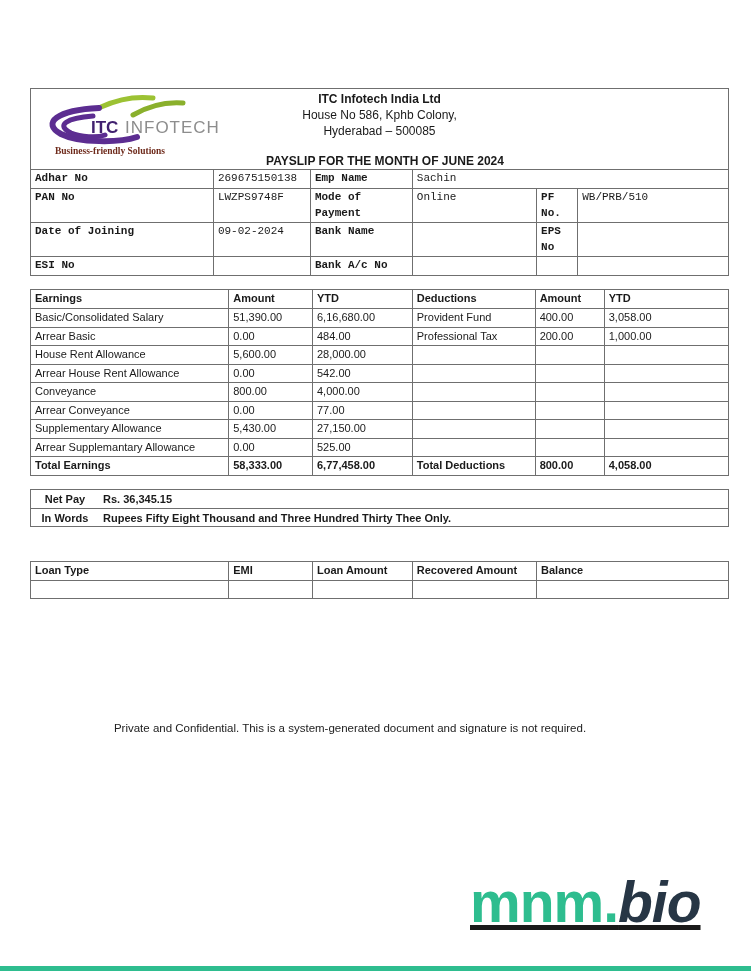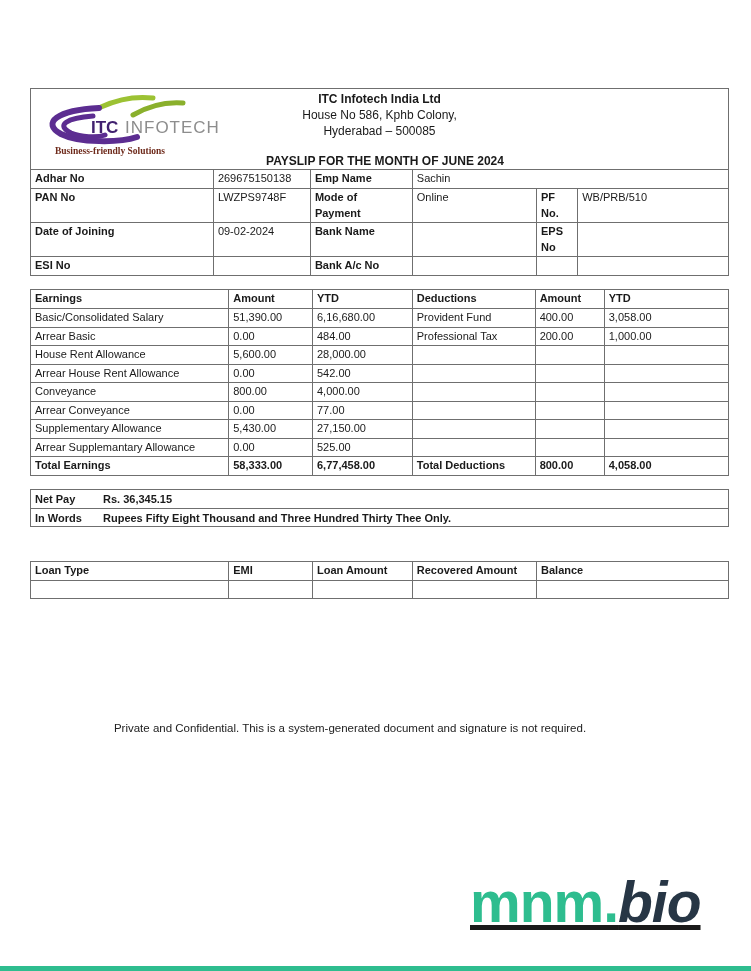--- a/index.html
+++ b/index.html
@@ -13,31 +13,31 @@
   .logo-wrap { position:absolute; left:8px; top:3px; width:200px; height:68px; }
   .company { text-align:center; padding-top:2px; line-height:16px; font-size:12px; }
   .company .name { font-weight:bold; }
   .payslip-title { position:absolute; bottom:1px; left:11px; right:0; text-align:center; font-weight:bold; font-size:12px; }
 
   
   table { width:100%; border-collapse:collapse; table-layout:fixed; font-size:11px; }
   td { border:1px solid #6f6f6f; padding:1px 4px; vertical-align:top; line-height:15.5px; overflow:hidden; }
   .b { font-weight:bold; }
   tr.h19 { height:19px; } tr.h17 { height:17px; } tr.h18 { height:18px;margin-left:32px; } tr.h34 { height:34px; }
-  .emp-table { margin-top:-1px; }
+  .emp-table { margin-top:-1px;font-family:Liberation Mono, monospace; }
   .gap13 { height:13px; }
   .gap34 { height:34px; }
   .cw { display:inline-block; max-width:56px; }
   .cw2 { display:inline-block; max-width:22px; }
 
   
   .netpay { border:1px solid #6f6f6f; font-size:11px; }
   .np-row { display:flex; height:18px; line-height:16px; }
   .np-row + .np-row { border-top:1px solid #6f6f6f; }
-  .np-label { width:68px; padding:1px 4px; font-weight:bold; }
+  .np-label { width:68px; padding:1px 4px; font-weight:bold;text-align:center; }
   .np-value { flex:1; padding:1px 4px; font-weight:bold; }
 
   
   .footer-note { position:absolute; left:30px; top:722px; width:640px; text-align:center; font-size:11.5px; color:#222; }
 
   
   .brand { position:absolute; left:470px; top:872px; font-size:57px; font-weight:bold; letter-spacing:-1px; line-height:60px; white-space:nowrap;text-decoration:underline; }
   .brand .g { color:#2ebd8f; }
   .brand .d { color:#273645; font-style:italic; }
 

